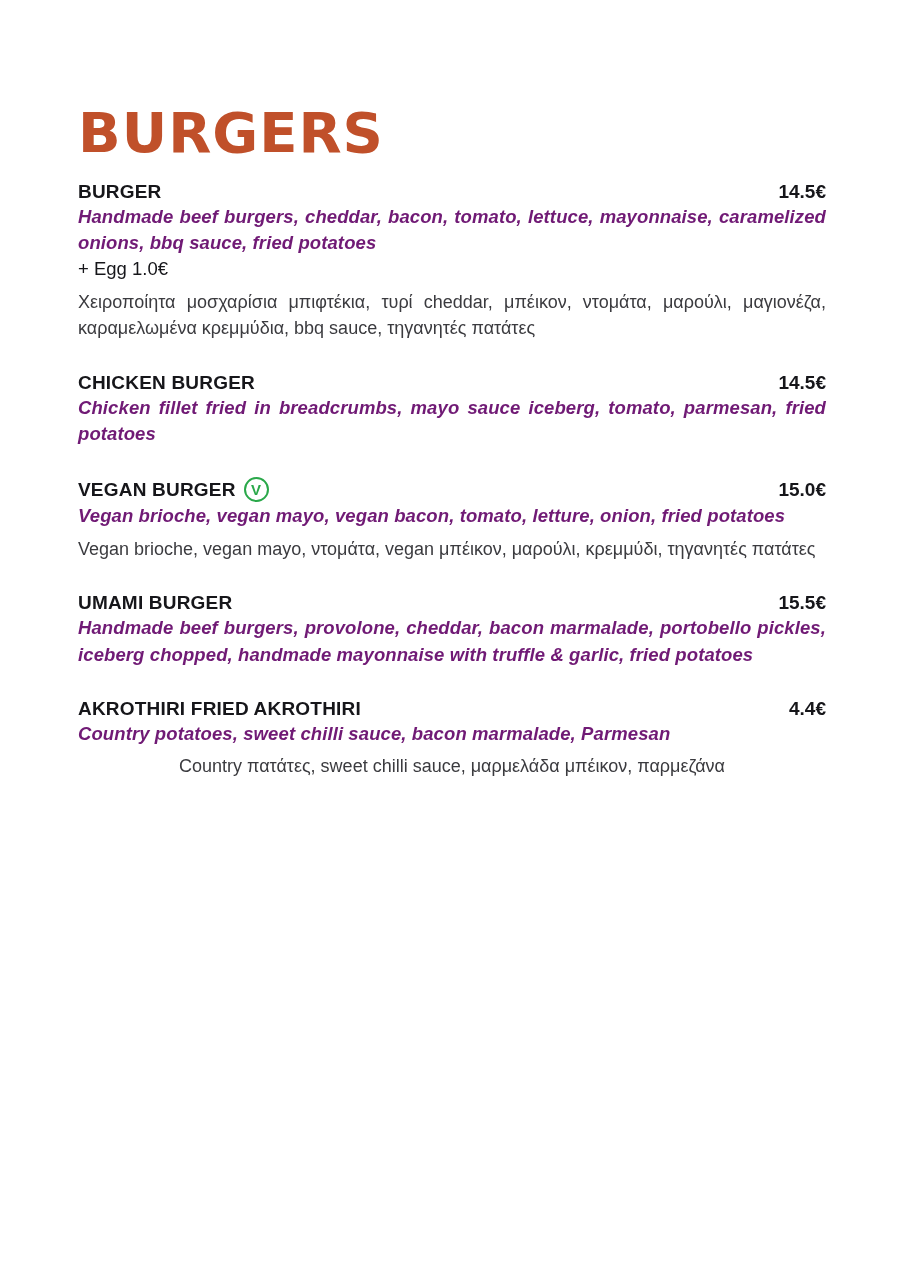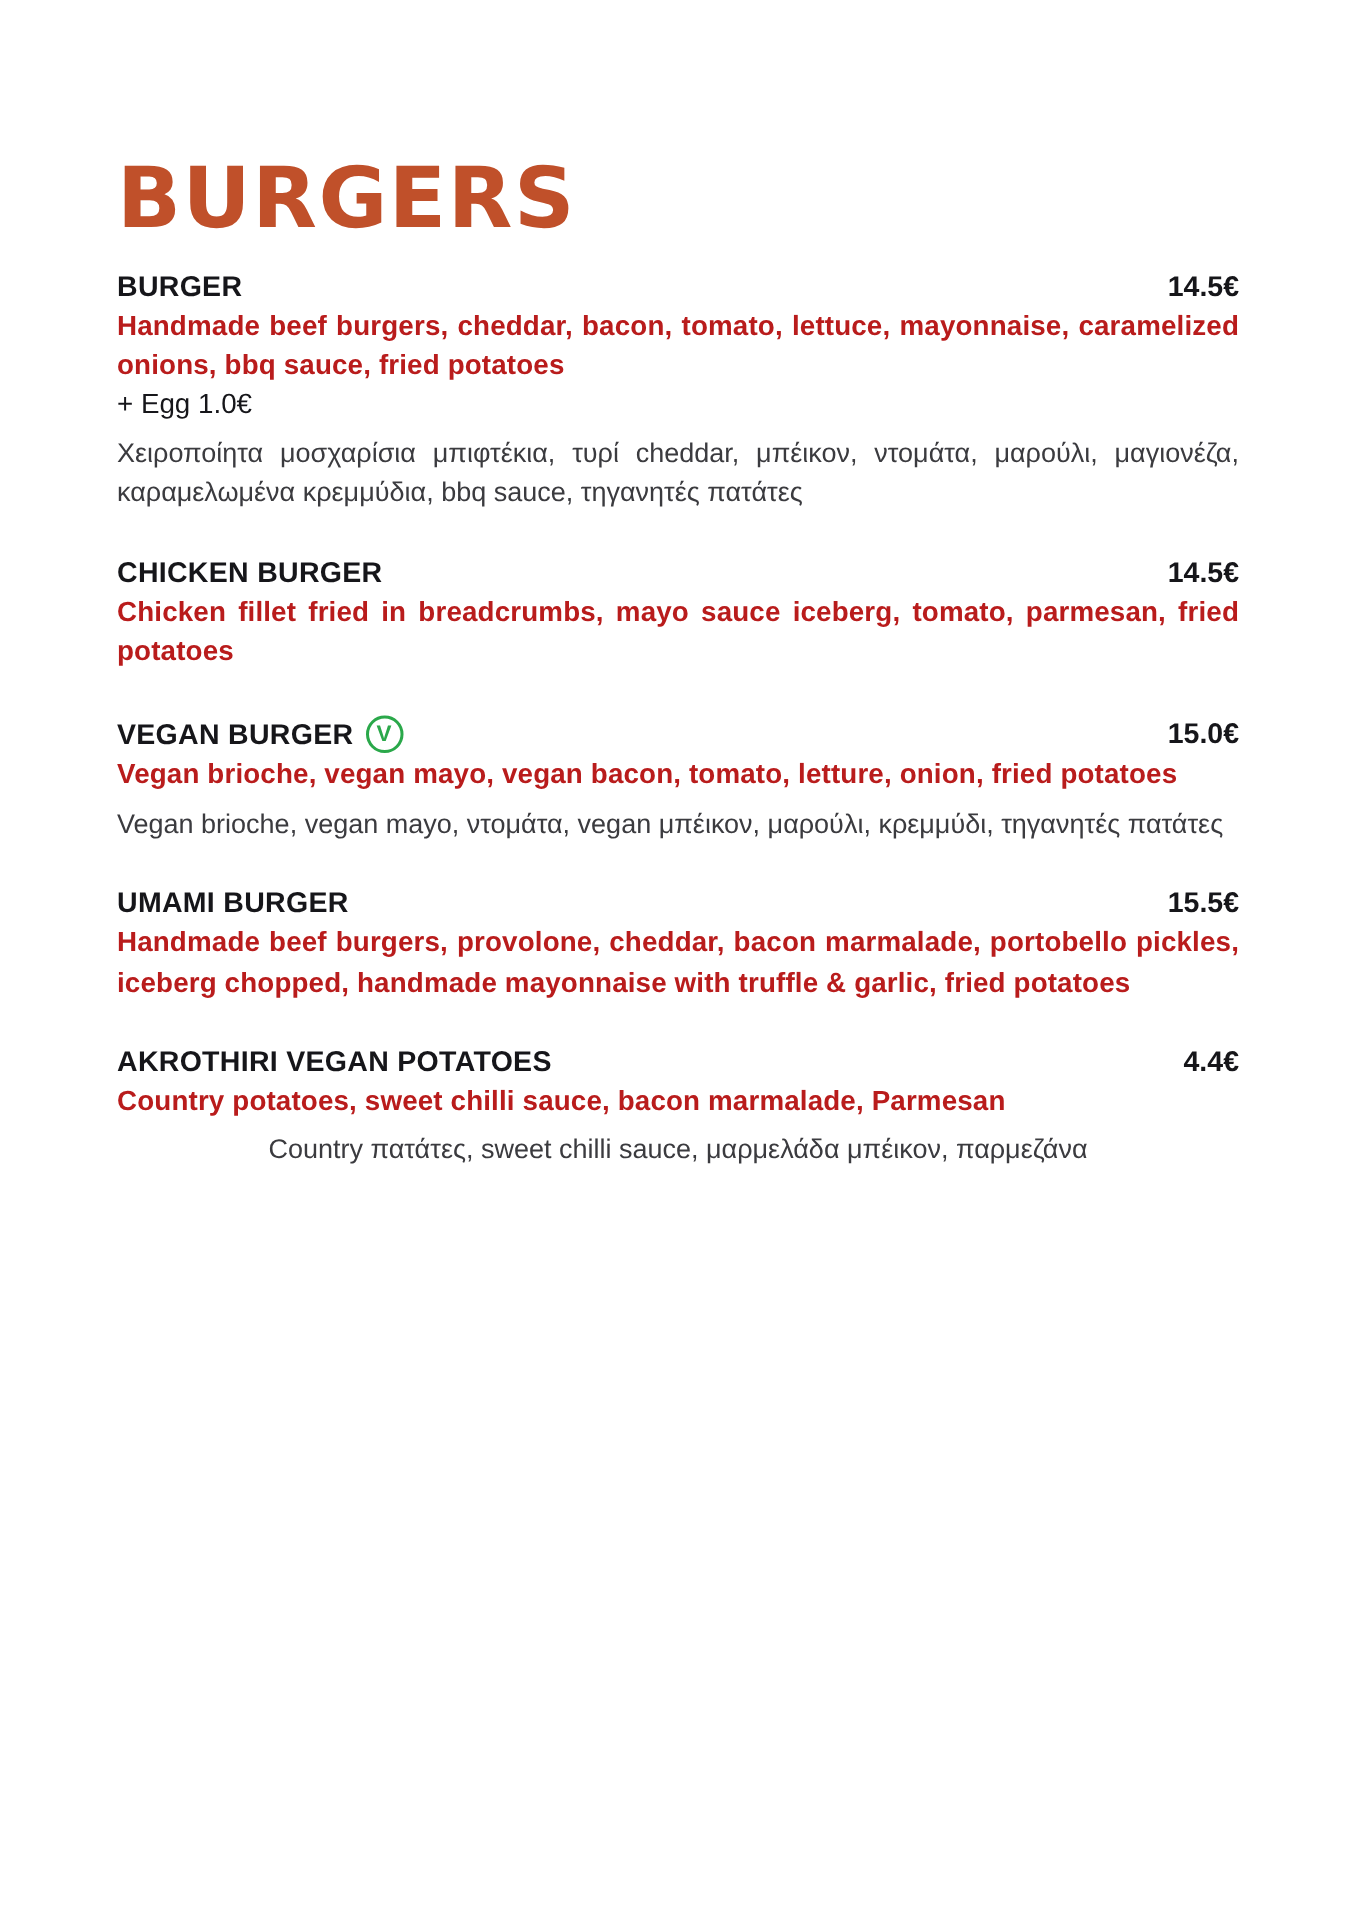--- a/index.html
+++ b/index.html
@@ -38,21 +38,21 @@
     margin-bottom: 0;
   }
   .item-head {
     display: flex;
     align-items: center;
     justify-content: space-between;
     margin-bottom: 1px;
   }
   .item-name-wrap {
     display: flex;
-    align-items: flex-end;
+    align-items: center;
     gap: 8px;
   }
   .item-name {
     font-size: 19px;
     font-weight: bold;
     letter-spacing: 0.2px;
     color: #16161a;
     white-space: nowrap;
   }
   .item-price {
@@ -72,24 +72,25 @@
     color: #2aa84a;
     font-size: 15px;
     font-weight: bold;
     line-height: 1;
     box-sizing: border-box;
   }
   .desc-en {
     font-size: 18.5px;
     font-weight: bold;
     line-height: 1.42;
-    color: #b91c1c;
+    color: #701a75;
     text-align: justify;
     margin: 0;
     letter-spacing: 0.1px;
+    font-style: italic;
   }
   .desc-en.nojustify {
     text-align: left;
   }
   .addon {
     font-size: 18.5px;
     font-weight: normal;
     line-height: 1.42;
     color: #16161a;
     margin: 0;
@@ -164,21 +165,21 @@
         <span class="item-price">15.5€</span>
       </div>
       <p class="desc-en">Handmade beef burgers, provolone, cheddar, bacon marmalade, portobello pickles, iceberg chopped, handmade mayonnaise with truffle &amp; garlic,  fried potatoes</p>
     </div>
 
     <div class="sp-lg"></div>
 
     <div class="item">
       <div class="item-head">
         <div class="item-name-wrap">
-          <span class="item-name">AKROTHIRI VEGAN POTATOES</span>
+          <span class="item-name">AKROTHIRI FRIED AKROTHIRI</span>
         </div>
         <span class="item-price">4.4€</span>
       </div>
       <p class="desc-en nojustify">Country potatoes,  sweet chilli sauce, bacon marmalade, Parmesan</p>
       <p class="desc-gr nojustify">Country πατάτες, sweet chilli sauce, μαρμελάδα μπέικον, παρμεζάνα</p>
     </div>
 
   </div>
 </div>
 

